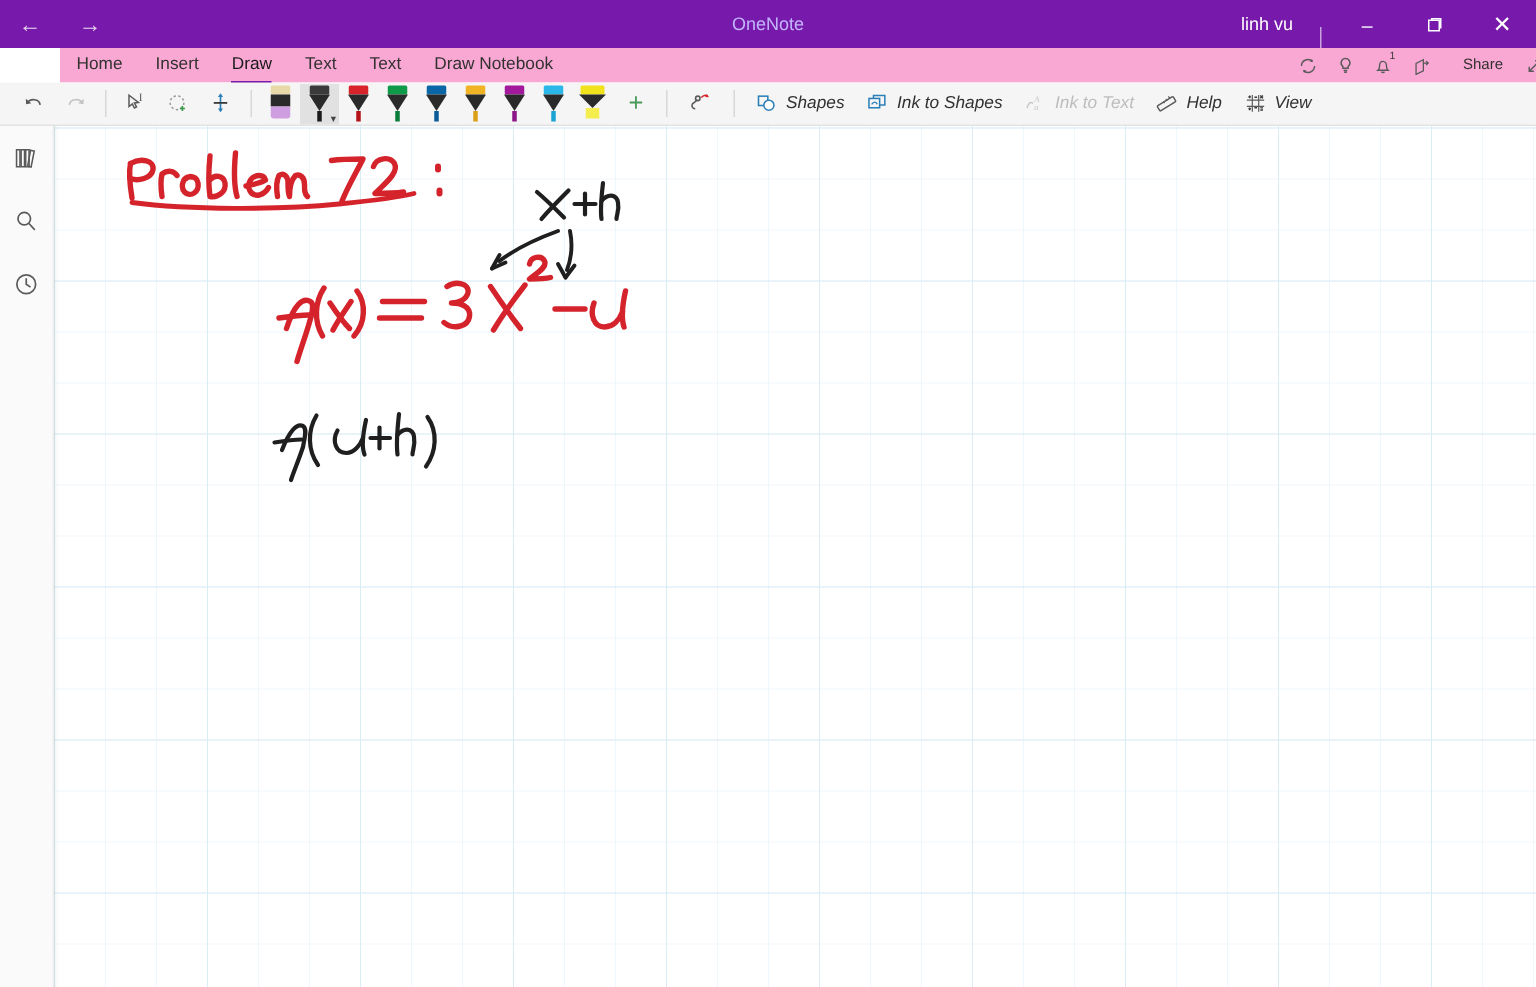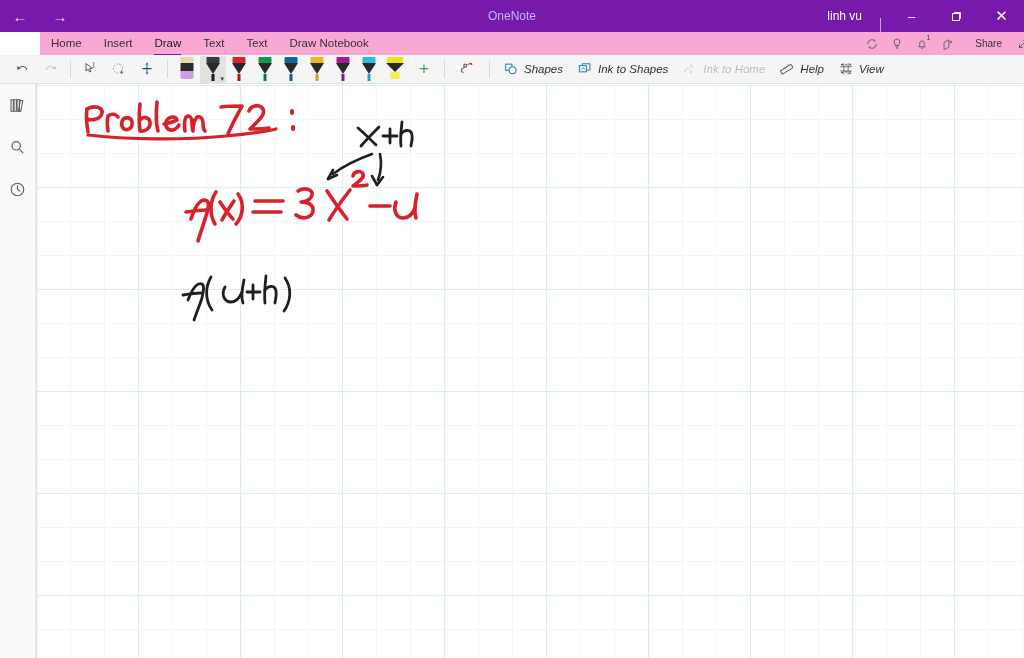--- a/index.html
+++ b/index.html
@@ -351,21 +351,21 @@
     </svg>
     <span class="rlabel">Ink to Shapes</span>
   </div>
 
   <div class="rgroup">
     <svg width="16" height="16" viewBox="0 0 18 18">
       <path d="M3 12.5 c1-4 3-5.5 4.4-3.4" fill="none" stroke="#c6c6c6" stroke-width="1.1"></path>
       <text x="8.4" y="7.8" font-size="6.4" fill="#c6c6c6" font-family="Liberation Serif, serif">A</text>
       <text x="8.4" y="13.6" font-size="6.4" fill="#c6c6c6" font-family="Liberation Serif, serif">a</text>
     </svg>
-    <span class="rlabel dim">Ink to Home</span>
+    <span class="rlabel dim">Ink to Text</span>
   </div>
 
   <div class="rgroup">
     <svg width="16" height="16" viewBox="0 0 18 18">
       <rect x="1.6" y="6.8" width="14" height="4.4" rx="0.7" fill="none" stroke="#5a5a5a" stroke-width="1.1" transform="rotate(-32 9 9)"></rect>
       <path d="M6.2 7.6 l1 1 M8.1 5.7 l1 1 M10 3.8 l1 1" stroke="#5a5a5a" stroke-width="1" fill="none"></path>
     </svg>
     <span class="rlabel">Help</span>
   </div>
 

